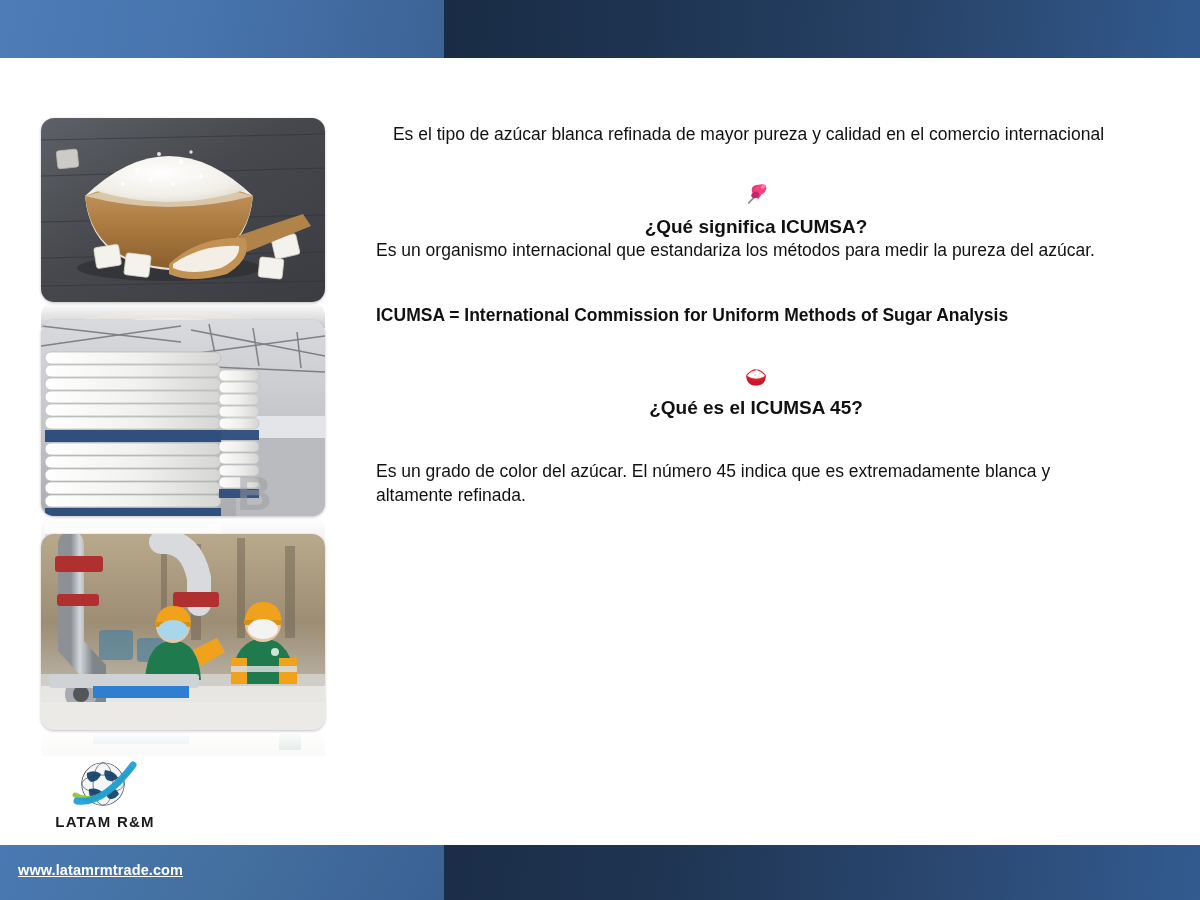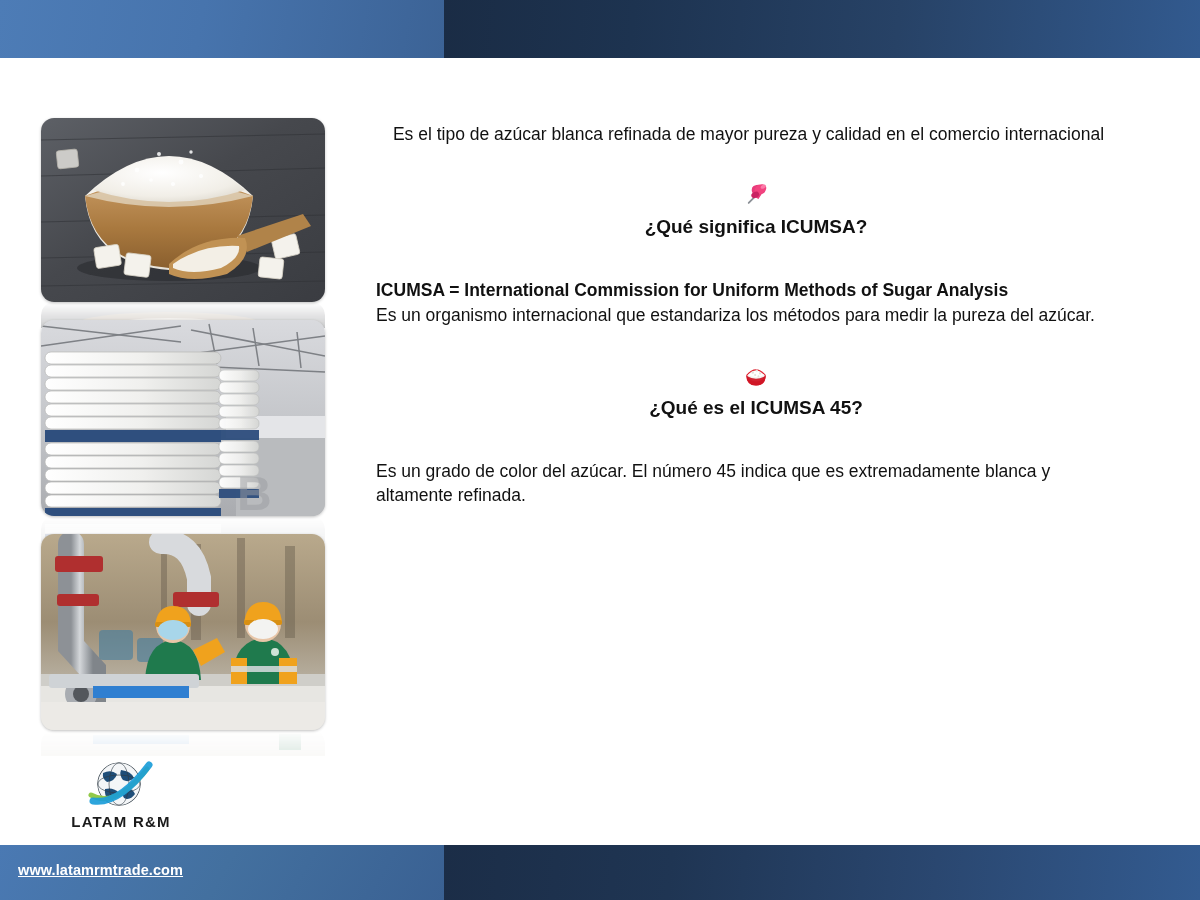--- a/index.html
+++ b/index.html
@@ -88,21 +88,21 @@
     mask-image: linear-gradient(to top, transparent 0%, rgba(0,0,0,0.75) 100%);
   }
   .reflection svg { display: block; width: 100%; height: 100%; }
 
   #photo-2 { margin-top: -8px; }
   #photo-3 { margin-top: -8px; }
 
   
   #logo {
     position: absolute;
-    left: 56px;
+    left: 40px;
     top: 755px;
     width: 130px;
     text-align: center;
   }
   #logo .logo-mark { width: 72px; height: 60px; margin: 0 auto; display: block; }
   #logo .logo-name {
     font-size: 15px;
     font-weight: bold;
     color: #1b1b1b;
     letter-spacing: 1.2px;
@@ -425,22 +425,22 @@
     <svg class="qa-emoji" viewBox="0 0 32 32">
       <path d="M7 27 L15 19" stroke="#8a8f95" stroke-width="2.2" stroke-linecap="round"></path>
       <path d="M13 6 Q23 2 27 9 Q29 14 23 16 L19 22 Q13 20 11 13 Q10 8 13 6 Z" fill="#e83b7a"></path>
       <ellipse cx="21.5" cy="10" rx="7.5" ry="5.6" fill="#f2437f" transform="rotate(-28 21.5 10)"></ellipse>
       <ellipse cx="15" cy="17" rx="5" ry="3.6" fill="#c92463" transform="rotate(-28 15 17)"></ellipse>
       <ellipse cx="25" cy="7" rx="3.4" ry="2.2" fill="#fb7aa8" transform="rotate(-28 25 7)"></ellipse>
     </svg>
     <span>¿Qué significa ICUMSA?</span>
   </div>
 
+  <p id="definition-body">Es un organismo internacional que estandariza los métodos para medir la pureza del azúcar.</p>
   <p id="definition-line">ICUMSA = International Commission for Uniform Methods of Sugar Analysis</p>
-  <p id="definition-body">Es un organismo internacional que estandariza los métodos para medir la pureza del azúcar.</p>
 
   <div class="qa-heading">
     <svg class="qa-emoji" viewBox="0 0 32 32">
       <path d="M4 16 Q16 2 28 16 Q28 29 16 29 Q4 29 4 16 Z" fill="#e01e2d"></path>
       <path d="M5 17 Q16 6 27 17 Q24 24 16 24 Q8 24 5 17 Z" fill="#f4f2ef"></path>
       <path d="M6 16 Q16 5 26 16 Q16 21 6 16 Z" fill="#ffffff"></path>
       <g fill="#e3e1dc">
         <circle cx="12" cy="13" r="1.5"></circle>
           <circle cx="17" cy="10.5" r="1.4"></circle>
         <circle cx="21" cy="14" r="1.4"></circle>

